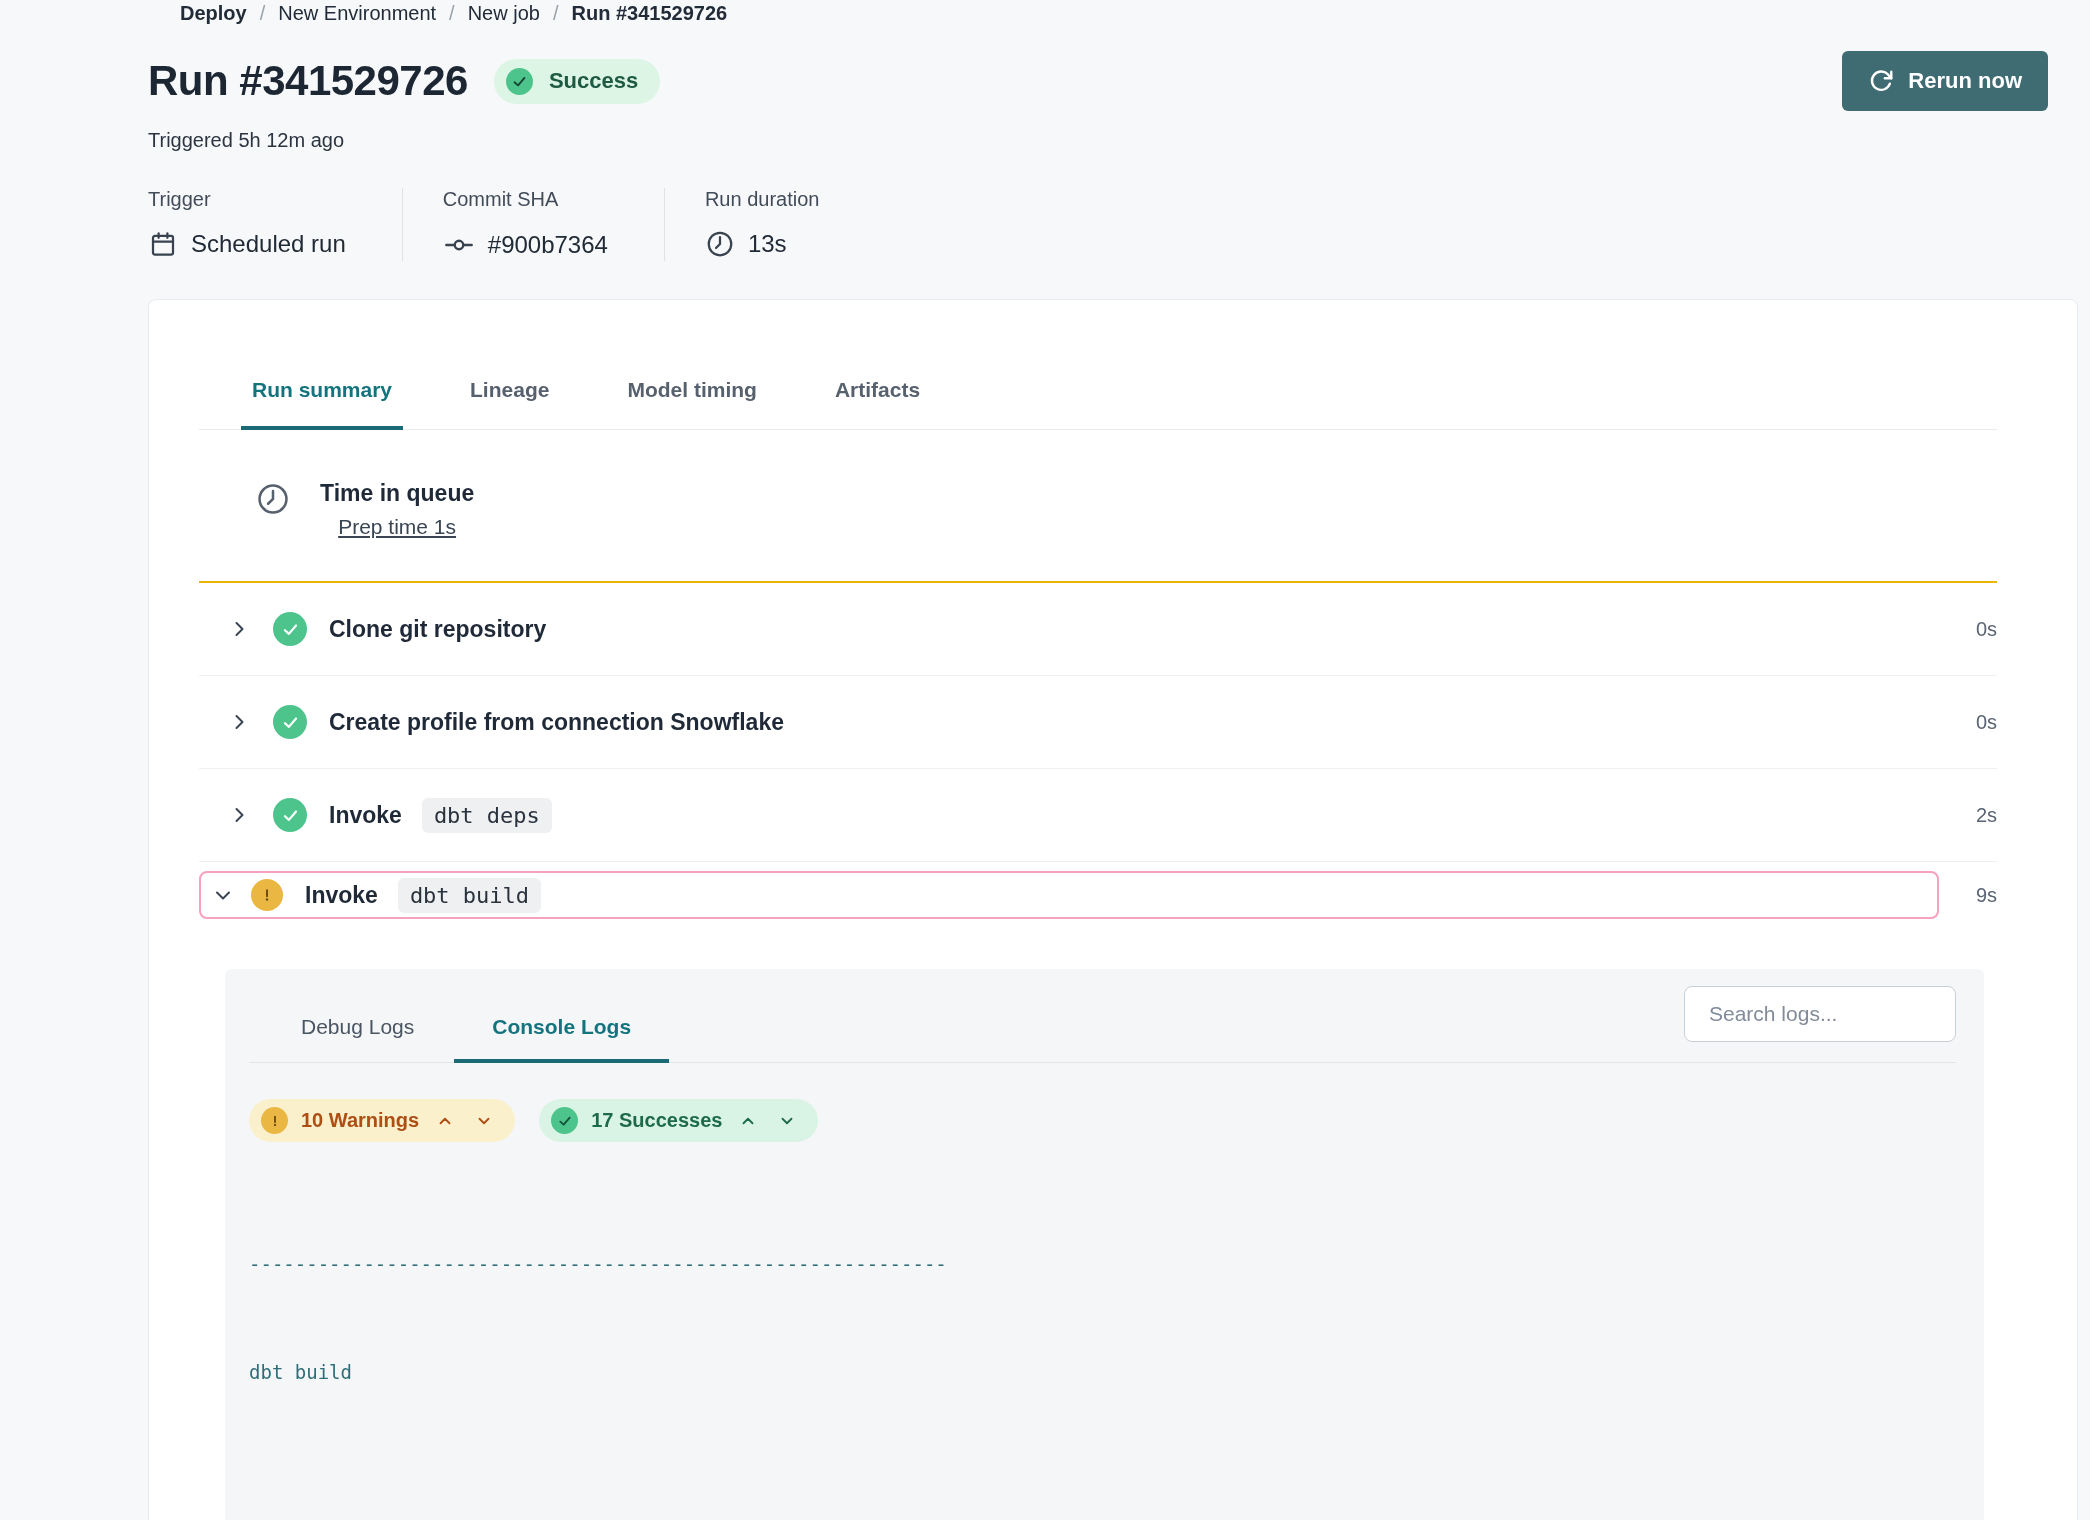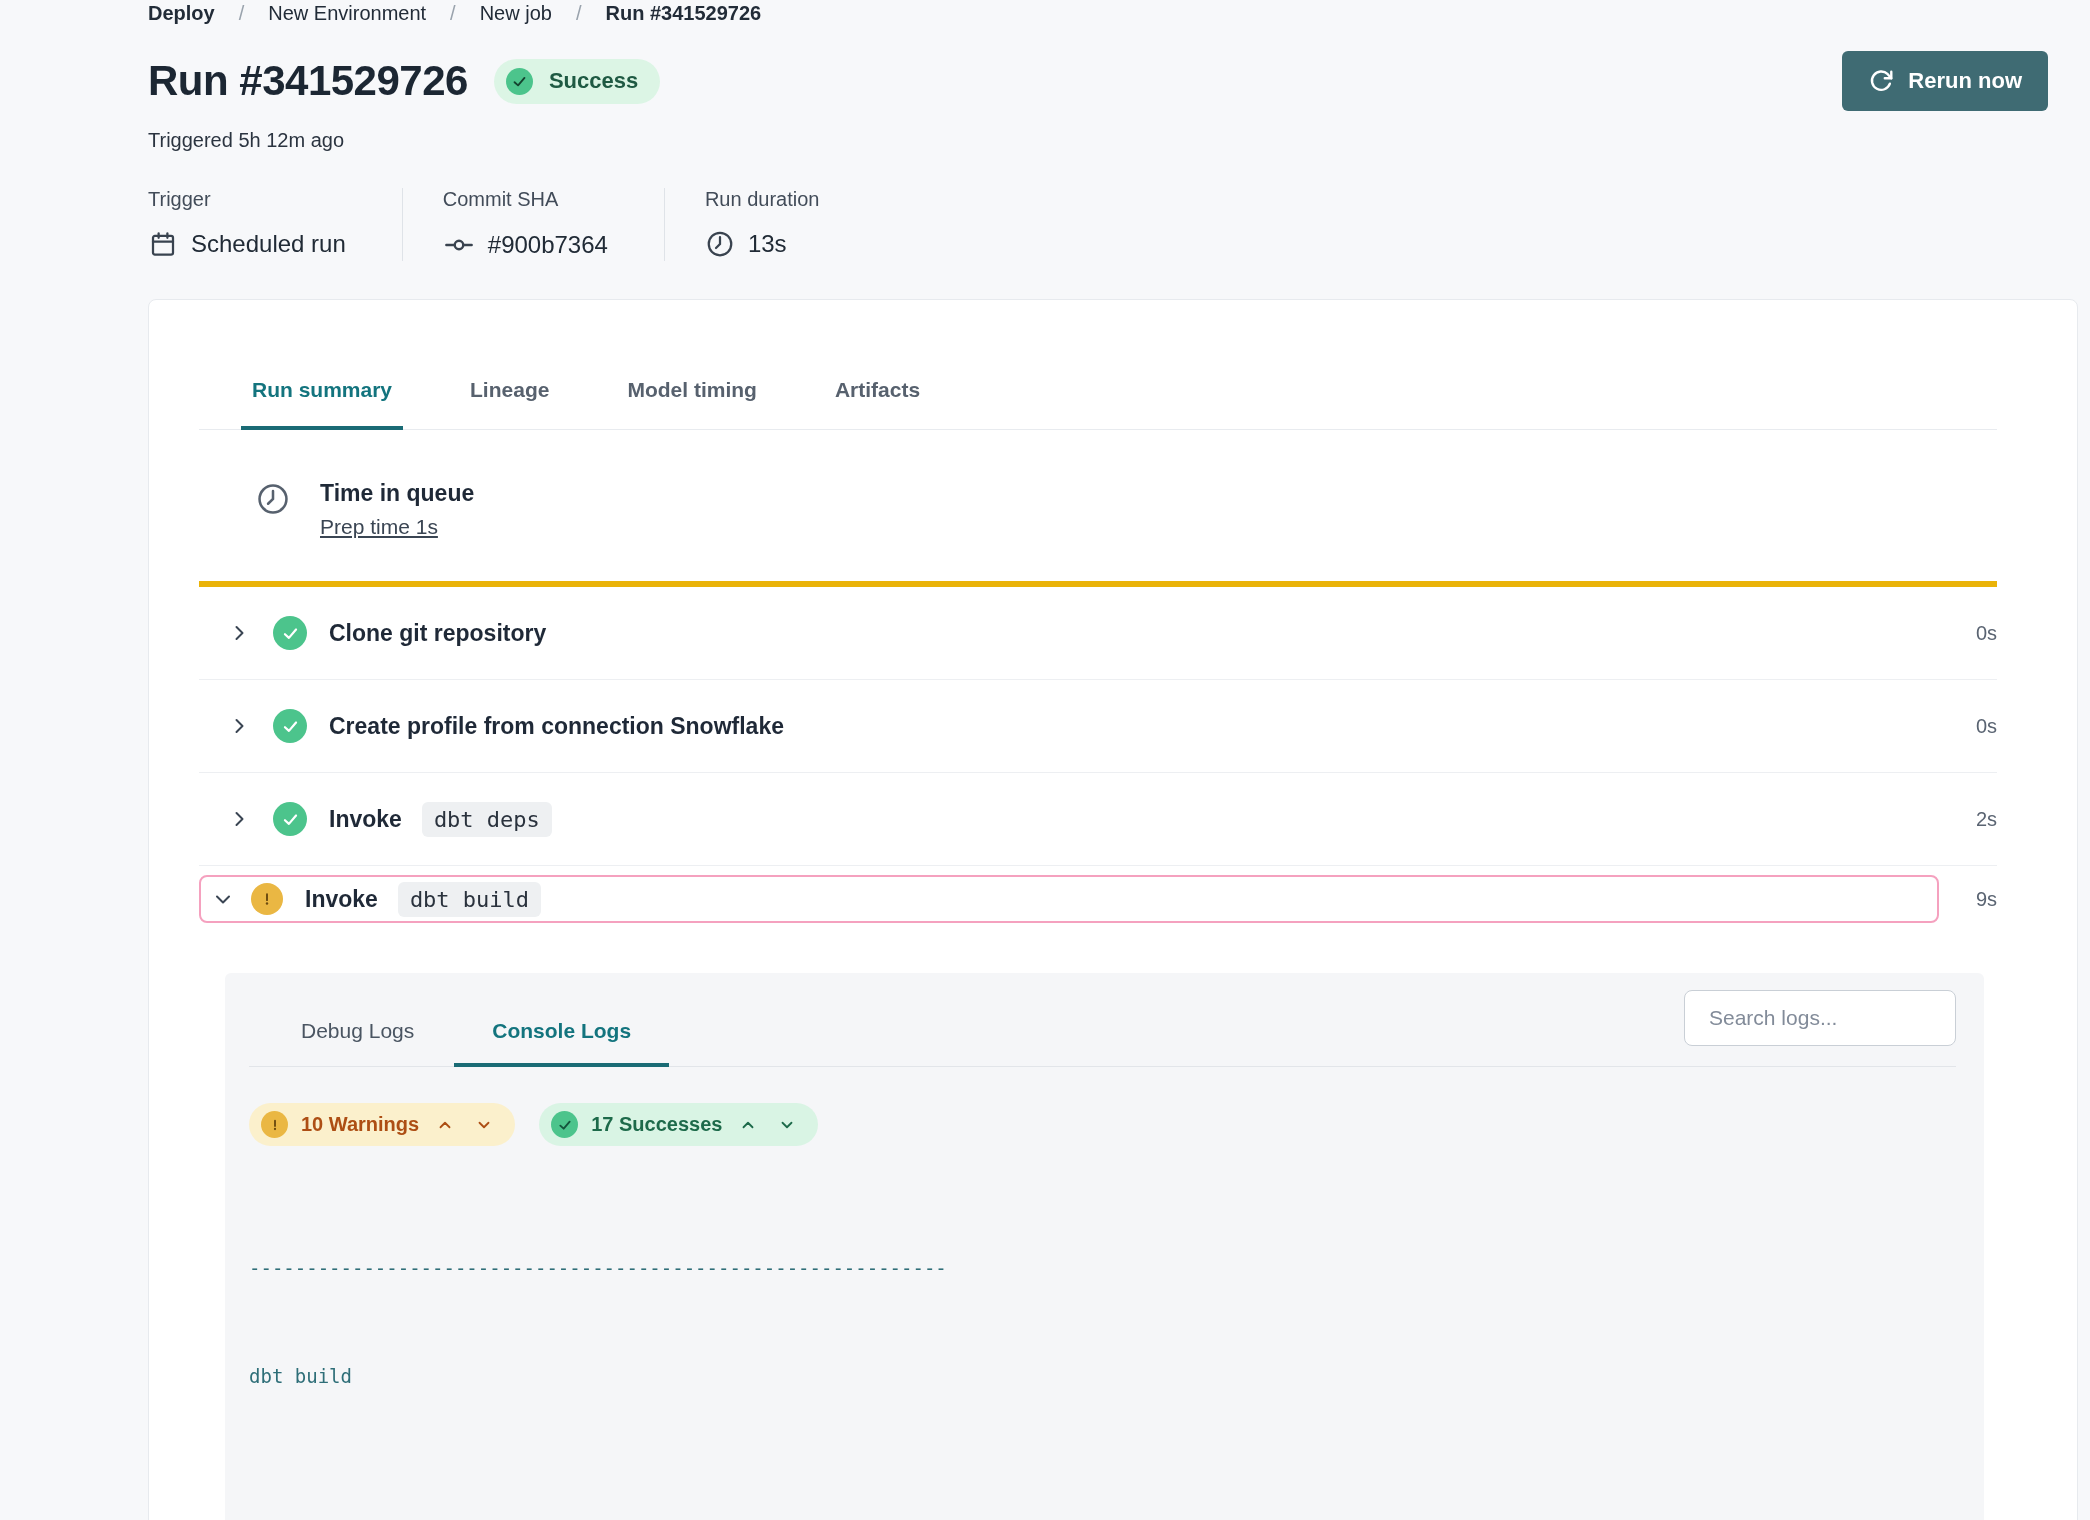--- a/index.html
+++ b/index.html
@@ -1,21 +1,21 @@
 <!DOCTYPE html>
 <html><head>
 <meta charset="utf-8">
 <style>
   html,body{margin:0;padding:0;width:2090px;height:1520px;overflow:hidden;
     background:#f7f8fa;color:#212b36;
     font-family:"Liberation Sans",sans-serif;-webkit-font-smoothing:antialiased;}
   .page{padding:2px 12px 0 148px;}
 
   
-  .crumbs{display:flex;align-items:center;gap:24px;font-size:20px;color:#222c38;}
+  .crumbs{display:flex;align-items:center;gap:13px;font-size:20px;color:#222c38;margin-left:32px;}
   .crumbs .sep{color:#9aa3ad;}
   .crumb-0{font-weight:600;} .crumb-3{font-weight:700;}
 
   
   .title-row{display:flex;align-items:center;gap:26px;margin-top:26px;}
   .page-title{font-size:42px;font-weight:700;color:#1c2733;letter-spacing:-.5px;}
   .badge-success{display:inline-flex;align-items:center;gap:16px;background:#dcf5e5;
     border-radius:999px;padding:9px 22px 9px 12px;font-size:22px;font-weight:600;color:#1f5a43;}
   .circle-ic{border-radius:50%;display:inline-flex;align-items:center;justify-content:center;flex:0 0 auto;}
   .ic-green{background:#4cc48c;} .ic-amber{background:#eab743;}
@@ -34,21 +34,21 @@
   
   .card{margin-top:38px;background:#fff;border:1px solid #e7eaee;border-radius:8px;
     padding:78px 80px 0 50px;min-height:1130px;}
 
   .tabs{display:flex;gap:56px;border-bottom:1px solid #e8ebef;padding-left:42px;}
   .tab{font-size:21px;font-weight:600;color:#57616e;padding:0 11px 24px;border-bottom:4px solid transparent;
     margin-bottom:-1px;cursor:pointer;}
   .tab.active{color:#13747e;border-bottom-color:#1a6b75;}
 
   
-  .queue{display:flex;gap:28px;padding:50px 0 42px 55px;border-bottom:6px solid #eab308;}
+  .queue{display:flex;gap:28px;padding:50px 0 42px 55px;border-bottom:2px solid #eab308;text-align:center;}
   .queue-texts{display:flex;flex-direction:column;gap:8px;}
   .queue-title{font-size:23px;font-weight:700;color:#1f2937;}
   .queue-link{font-size:21px;color:#3a4553;text-decoration:underline;cursor:pointer;}
 
   
   .step-row{display:flex;align-items:center;height:92px;border-bottom:1px solid #edeff2;}
   .step-chev{margin-left:28px;display:inline-flex;}
   .step-ic{width:34px;height:34px;margin-left:22px;}
   .step-title{margin-left:22px;font-size:23px;font-weight:700;color:#1f2937;}
   .chip{margin-left:20px;font-family:"DejaVu Sans Mono",monospace;font-size:22px;color:#2a323d;

